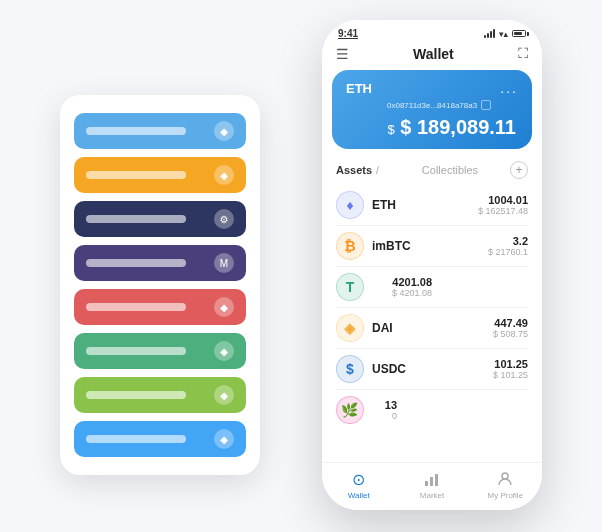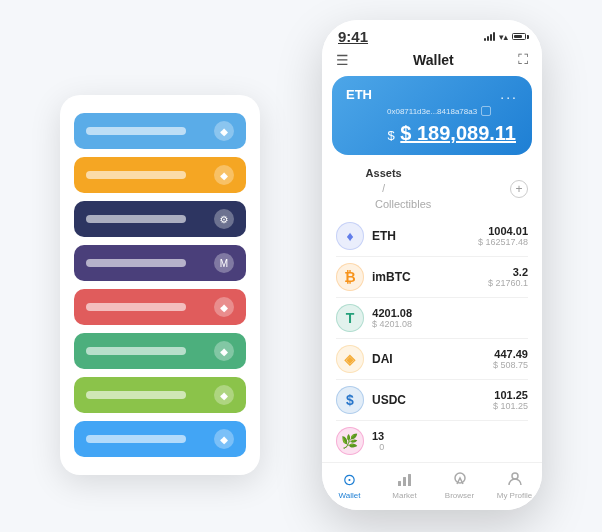--- a/index.html
+++ b/index.html
@@ -84,21 +84,21 @@
       align-items: center;
       justify-content: space-between;
       font-size: 9px;
       color: #333;
     }
 
     .status-bar {
       display: flex;
       align-items: center;
       gap: 3px;
-      font-size: 15px;
+      font-size: 10px;
       font-weight: 600;
       text-decoration: underline;
     }
 
     .signal-bars {
       display: flex;
       align-items: flex-end;
       gap: 1px;
       height: 9px;
     }
@@ -227,21 +227,20 @@
       display: flex;
       align-items: center;
       justify-content: space-between;
     }
 
     .assets-tabs {
       display: flex;
       align-items: center;
       gap: 4px;
       font-size: 11px;
-      flex-direction: column;
     }
 
     .assets-tab-active {
       color: #333;
       font-weight: 600;
     }
 
     .assets-tab-divider {
       color: #aaa;
       font-size: 10px;
@@ -306,20 +305,21 @@
 
     .asset-amount {
       font-size: 11px;
       font-weight: 600;
       color: #222;
     }
 
     .asset-usd {
       font-size: 9px;
       color: #aaa;
+      margin-left: 20px;
     }
 
     .asset-divider {
       height: 1px;
       background: #f0f0f0;
       margin: 0 14px;
     }
 
     
     .bottom-nav {
@@ -423,21 +423,21 @@
   <div class="eth-card">
     <div class="eth-card-top">
       <span class="eth-label">ETH</span>
       <span class="eth-more">...</span>
     </div>
     <div class="eth-address">
       <span>0x08711d3e...8418a78a3</span>
       <span class="eth-address-copy"></span>
     </div>
     <div class="eth-amount">
-      <span>$ </span><span style="font-size:20px;font-weight:700;text-decoration:underline;">$ 189,089.11</span>
+      <span>$ </span><span style="font-size:20px;font-weight:700;">$ 189,089.11</span>
     </div>
   </div>
 
   <div class="assets-header">
     <div class="assets-tabs">
       <span class="assets-tab-active">Assets</span>
       <span class="assets-tab-divider">/</span>
       <span class="assets-tab-inactive">Collectibles</span>
     </div>
     <div class="assets-add">+</div>
@@ -516,29 +516,20 @@
           <rect x="1" y="10" width="3" height="5" rx="0.5" fill="#aaa"></rect>
           <rect x="6" y="6" width="3" height="9" rx="0.5" fill="#aaa"></rect>
           <rect x="11" y="3" width="3" height="12" rx="0.5" fill="#aaa"></rect>
         </svg>
       </div>
       <span class="nav-label">Market</span>
     </div>
     <div class="nav-item">
       <div class="nav-icon">
         <svg width="16" height="16" viewBox="0 0 16 16" fill="none">
-          <circle cx="8" cy="7" r="5" stroke="#aaa" stroke-width="1.5"></circle>
-          <path d="M5 13 L8 7 L11 13" stroke="#aaa" stroke-width="1.5" fill="none"></path>
-        </svg>
-      </div>
-      <span class="nav-label">Browser</span>
-    </div>
-    <div class="nav-item">
-      <div class="nav-icon">
-        <svg width="16" height="16" viewBox="0 0 16 16" fill="none">
           <circle cx="8" cy="5" r="3" stroke="#aaa" stroke-width="1.5"></circle>
           <path d="M2 14c0-3.314 2.686-6 6-6s6 2.686 6 6" stroke="#aaa" stroke-width="1.5" fill="none"></path>
         </svg>
       </div>
       <span class="nav-label">My Profile</span>
     </div>
   </div>
 </div>
 
 </body></html>

